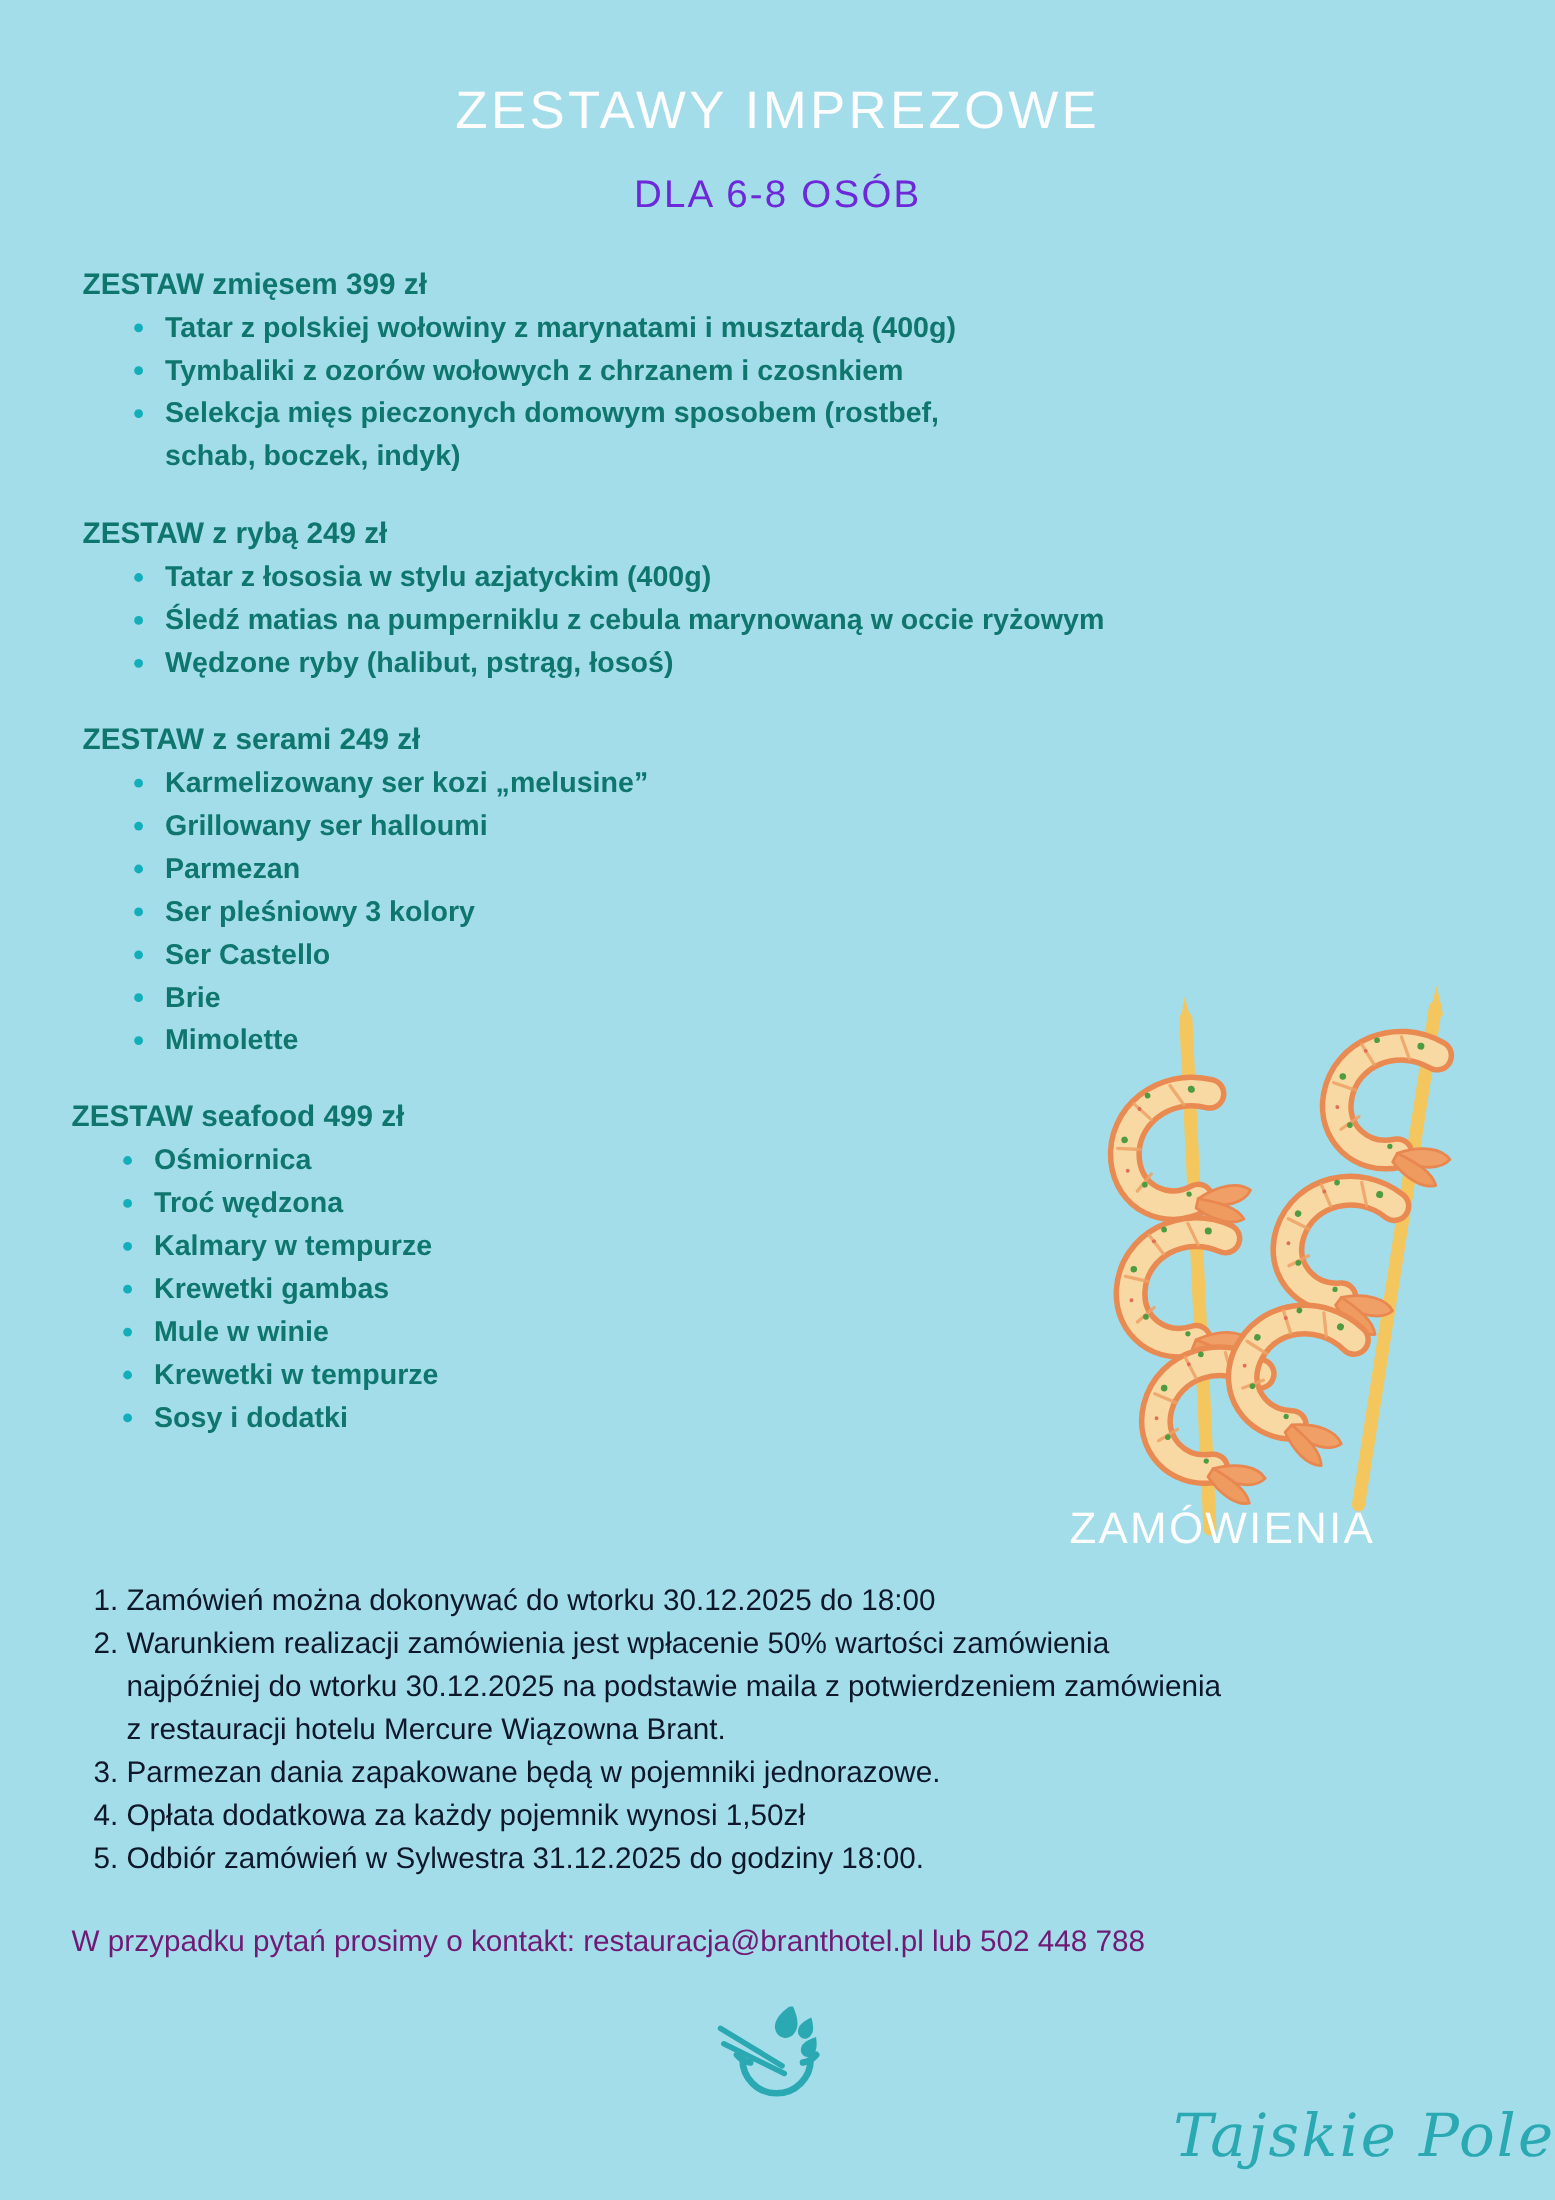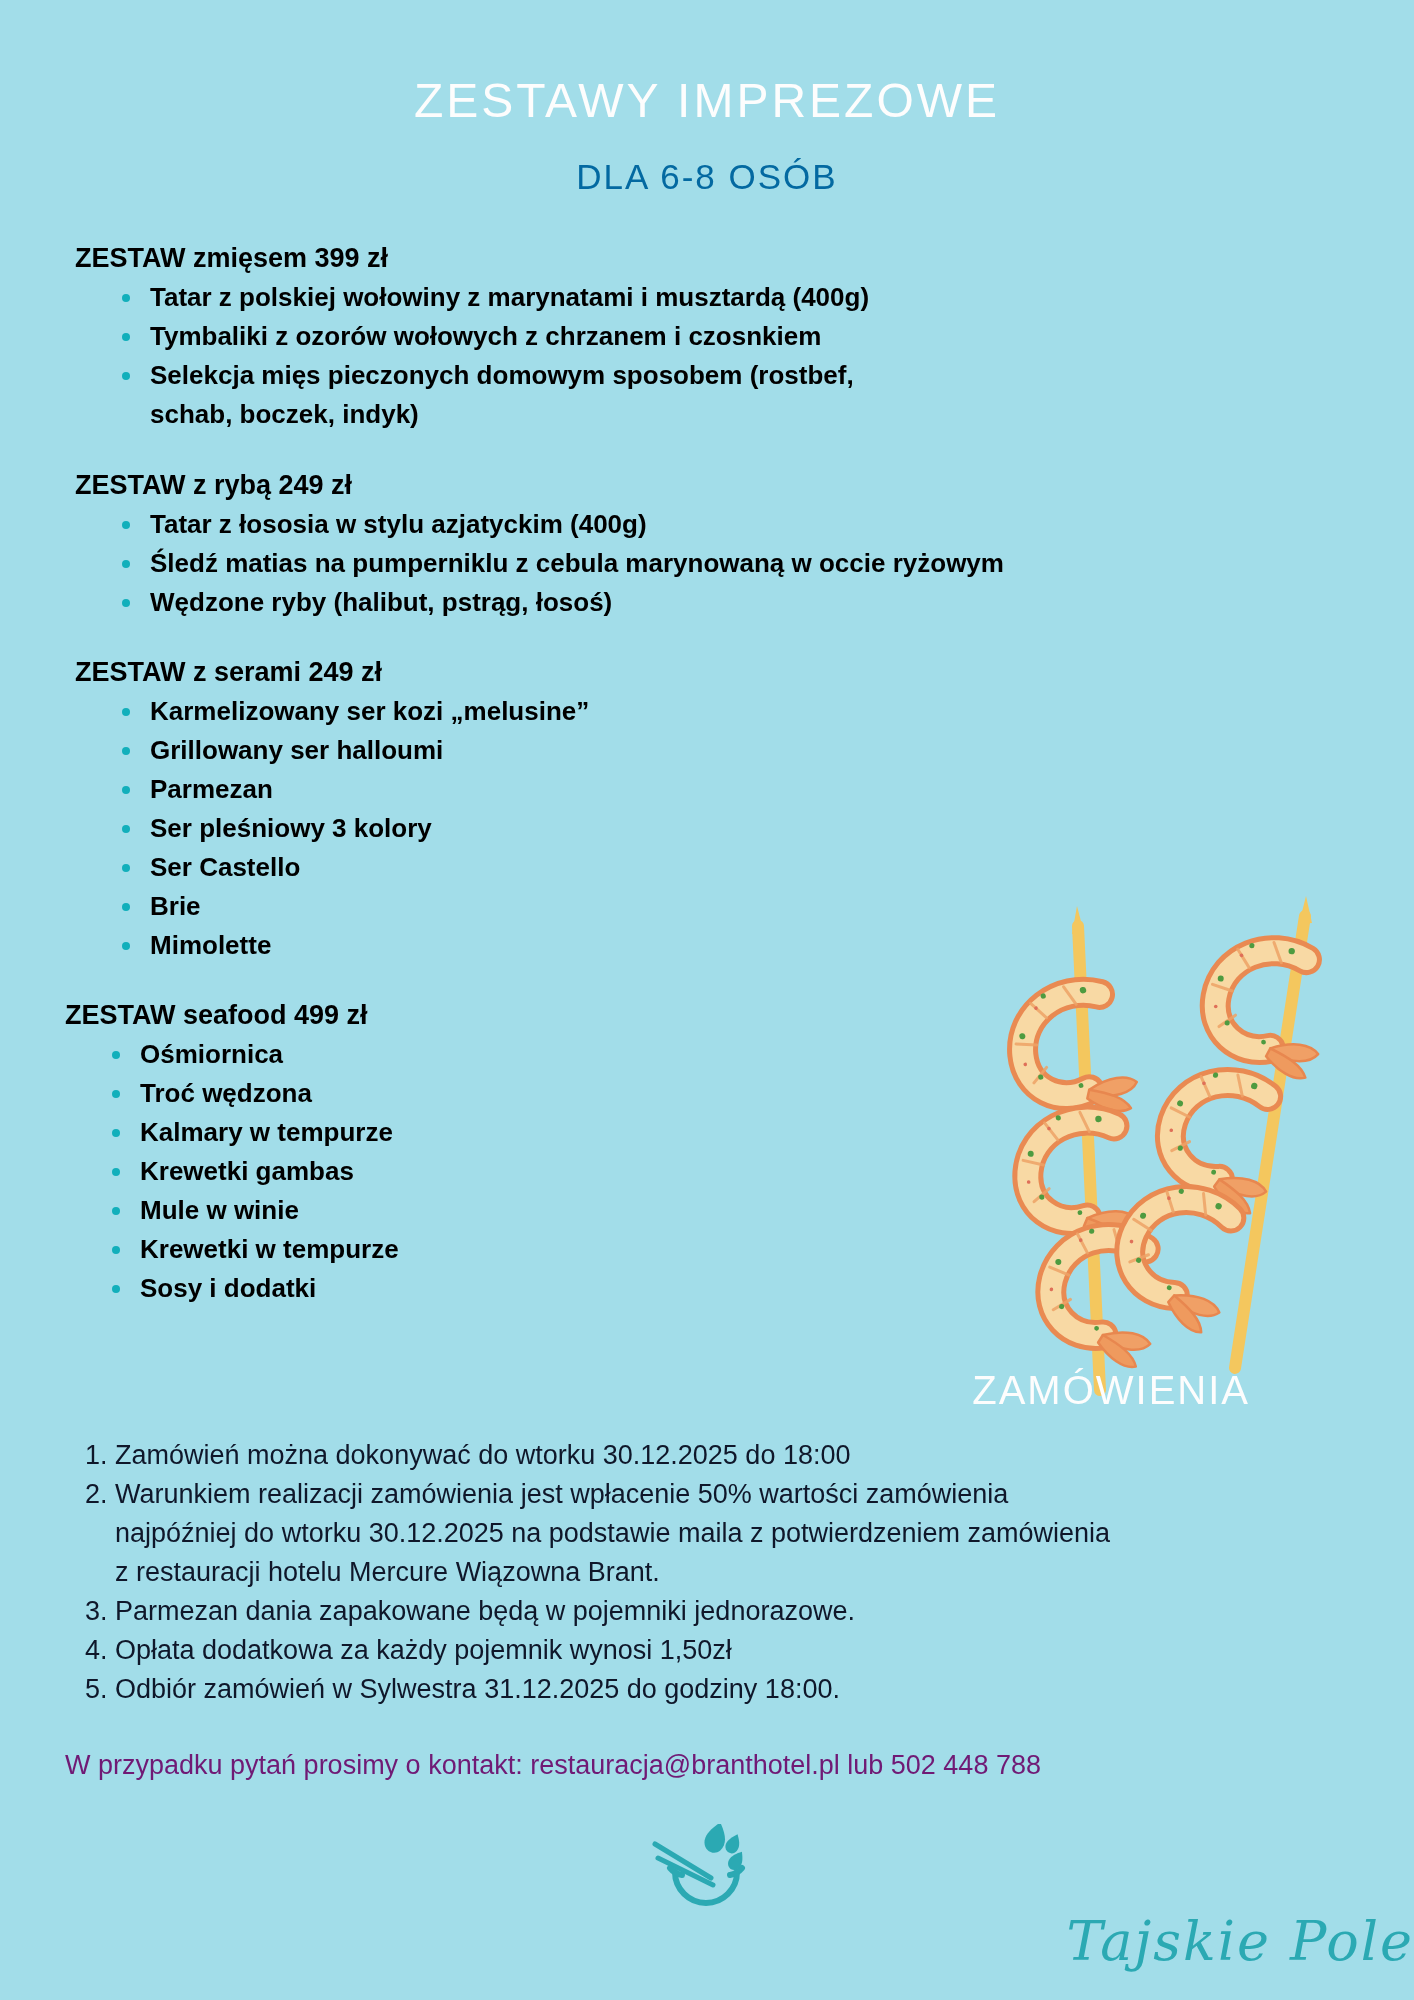--- a/index.html
+++ b/index.html
@@ -24,27 +24,27 @@
     font-weight:400;
     letter-spacing:3px;
     color:#fdfdfd;
   }
   .subtitle{
     margin:0;
     padding-top:14px;
     font-size:35px;
     font-weight:400;
     letter-spacing:2px;
-    color:#0369a1;
+    color:#6d28d9;
   }
   
   .set{
     position:absolute;
     width:900px;
-    color:#000000;
+    color:#0f766e;
   }
   .set h3{
     margin:0;
     font-size:27px;
     font-weight:700;
     line-height:39px;
   }
   .set ul{
     margin:0;
     padding:0;

